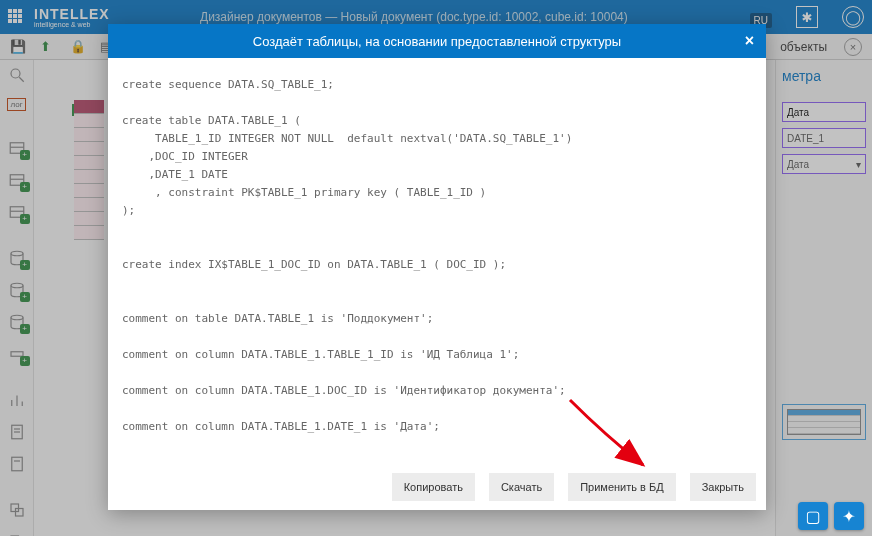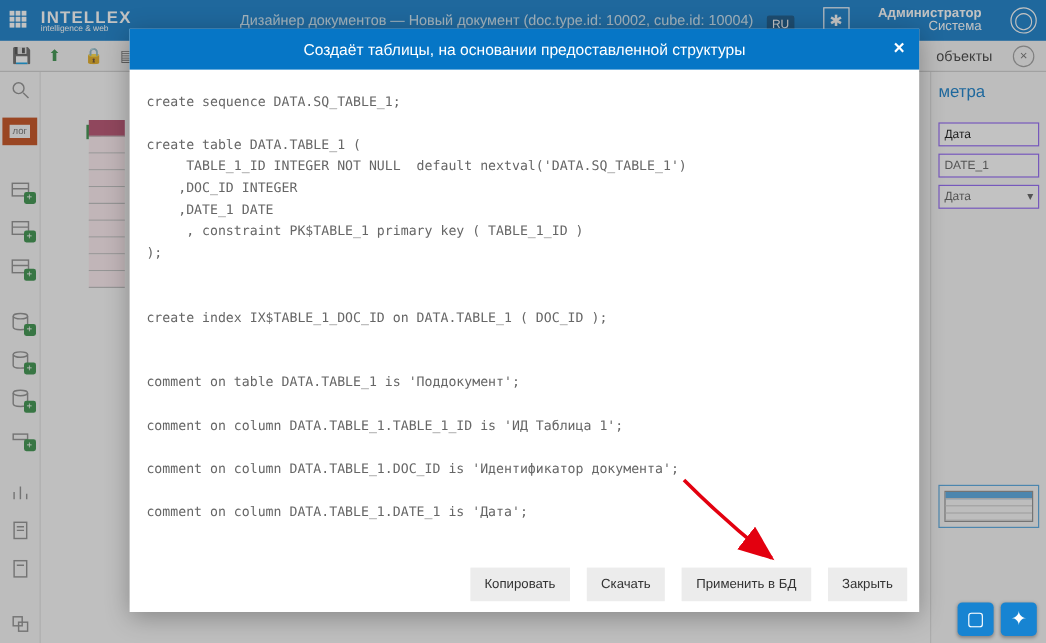--- a/index.html
+++ b/index.html
@@ -24,21 +24,21 @@
 .ribbon .ricon{width:16px;height:16px;color:#666;font-size:13px}
 .ribbon-right{margin-left:auto;display:flex;align-items:center;gap:17px;font-size:12px;color:#333}
 .closex{width:18px;height:18px;border:1px solid #999;border-radius:50%;color:#666;display:flex;align-items:center;justify-content:center;font-size:11px}
 
 
 .body{display:flex;height:calc(536px - 60px)}
 .sidebar-l{width:34px;background:#f8f8f8;border-right:1px solid #ddd;display:flex;flex-direction:column;align-items:center;padding-top:6px;gap:14px}
 .sidebar-l .sicon{width:20px;height:18px;color:#999;position:relative;display:flex;align-items:center;justify-content:center}
 .sicon svg{width:18px;height:18px;stroke:#888;fill:none;stroke-width:1.6}
 .sicon .plus{position:absolute;right:-3px;bottom:-3px;width:10px;height:10px;background:#2b8a3e;border-radius:2px;color:#fff;font-size:8px;line-height:10px;text-align:center}
-.logbox{font-size:8px;border:6px solid #c2410c;padding:1px 2px;color:#666}
+.logbox{font-size:8px;border:1px solid #c2410c;padding:1px 2px;color:#666}
 .sidebar-l .sep{width:24px;height:1px;background:#ddd}
 
 .center{flex:1;background:#fafafa;position:relative}
 .table-bg{position:absolute;left:40px;top:40px;width:30px}
 .table-bg .row{height:14px;border-bottom:1px solid #bbb;background:#fdebf0}
 .table-bg .row.head{background:#b34264}
 .addbtn{position:absolute;left:38px;top:44px;width:12px;height:12px;background:#2b8a3e;color:#fff;font-size:9px;line-height:12px;text-align:center}
 
 .sidebar-r{width:97px;background:#f8f8f8;border-left:1px solid #ddd;padding:8px 6px;font-size:11px;color:#555}
 .panel-title{color:#0676c6;font-size:14px;margin-bottom:18px}
@@ -83,24 +83,20 @@
       <span></span>
     </div>
   <div class="logo">
     <span>INTELLEX</span>
     <small>intelligence &amp; web</small>
   </div>
   <div class="top-center">Дизайнер документов — Новый документ (doc.type.id: 10002, cube.id: 10004)</div>
   <div class="top-right">
     <span class="lang">RU</span>
     <span class="tbicon">✱</span>
-    <div class="user">
-      <div class="u1">Администратор</div>
-      <div>Система</div>
-    </div>
     <span class="avatar">◯</span>
   </div>
 </div>
 
 <div class="ribbon">
   <span class="ricon">💾</span>
   <span class="ricon" style="color:#2b8a3e">⬆</span>
   <span class="ricon">🔒</span>
   <span class="ricon">▤</span>
   <div class="ribbon-right">

